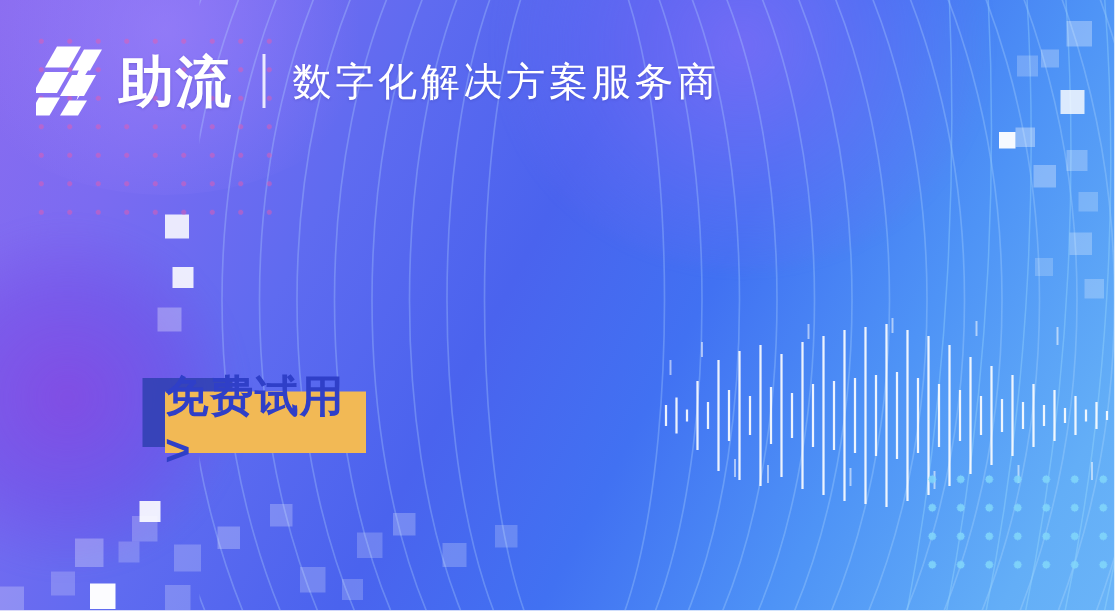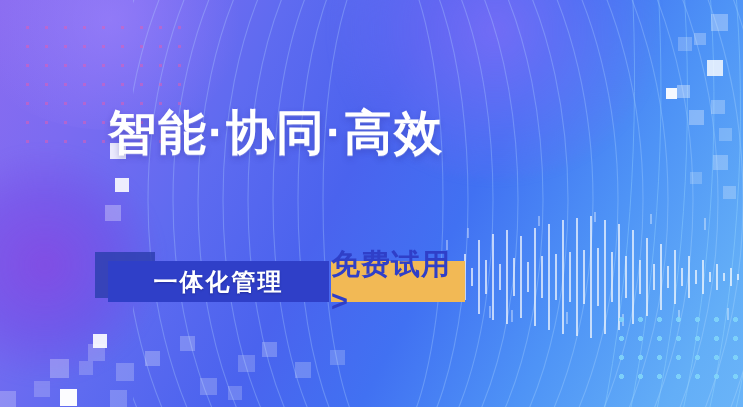--- a/index.html
+++ b/index.html
@@ -271,24 +271,42 @@
     <div class="sq" style="left:295px;top:362px;width:16px;height:16px;background:rgba(255,255,255,.22);"></div>
     <div class="sq" style="left:330px;top:350px;width:15px;height:15px;background:rgba(255,255,255,.20);"></div>
 
     <div class="dots-pink"></div>
     <div class="dots-cyan"></div>
     <div class="slab"></div>
   </div>
 
   <div class="content">
 
+    <div class="brandbar">
+      <div class="logo-mark">
+        <svg viewBox="0 0 46 50">
+          <g fill="#ffffff">
+            <polygon points="14,2 30,2 22,16 6,16"></polygon>
+            <polygon points="32,4 44,4 36,18 24,18"></polygon>
+            <polygon points="6,19 22,19 14,33 -2,33"></polygon>
+            <polygon points="24,21 40,21 32,35 16,35"></polygon>
+            <polygon points="2,36 16,36 9,48 -5,48"></polygon>
+            <polygon points="22,38 34,38 28,48 16,48"></polygon>
+          </g>
+          <g fill="#ffffff">
+            <polygon points="30,14 37,14 31,24 36,24 27,38 30,27 25,27"></polygon>
+          </g>
+        </svg>
+      </div>
+      <div class="logo-word">助流</div>
+      <div class="brand-div"></div>
+      <div class="brand-tag">数字化解决方案服务商</div>
+    </div>
 
     <div class="headline">
-      <div class="hl-line">智能·协同·高效</div>
     </div>
 
     <div class="cta-row">
-      <div class="cta-blue">一体化管理</div>
       <div class="cta-orange">免费试用&gt;</div>
     </div>
 
   </div>
 </div>
 
 </body></html>

